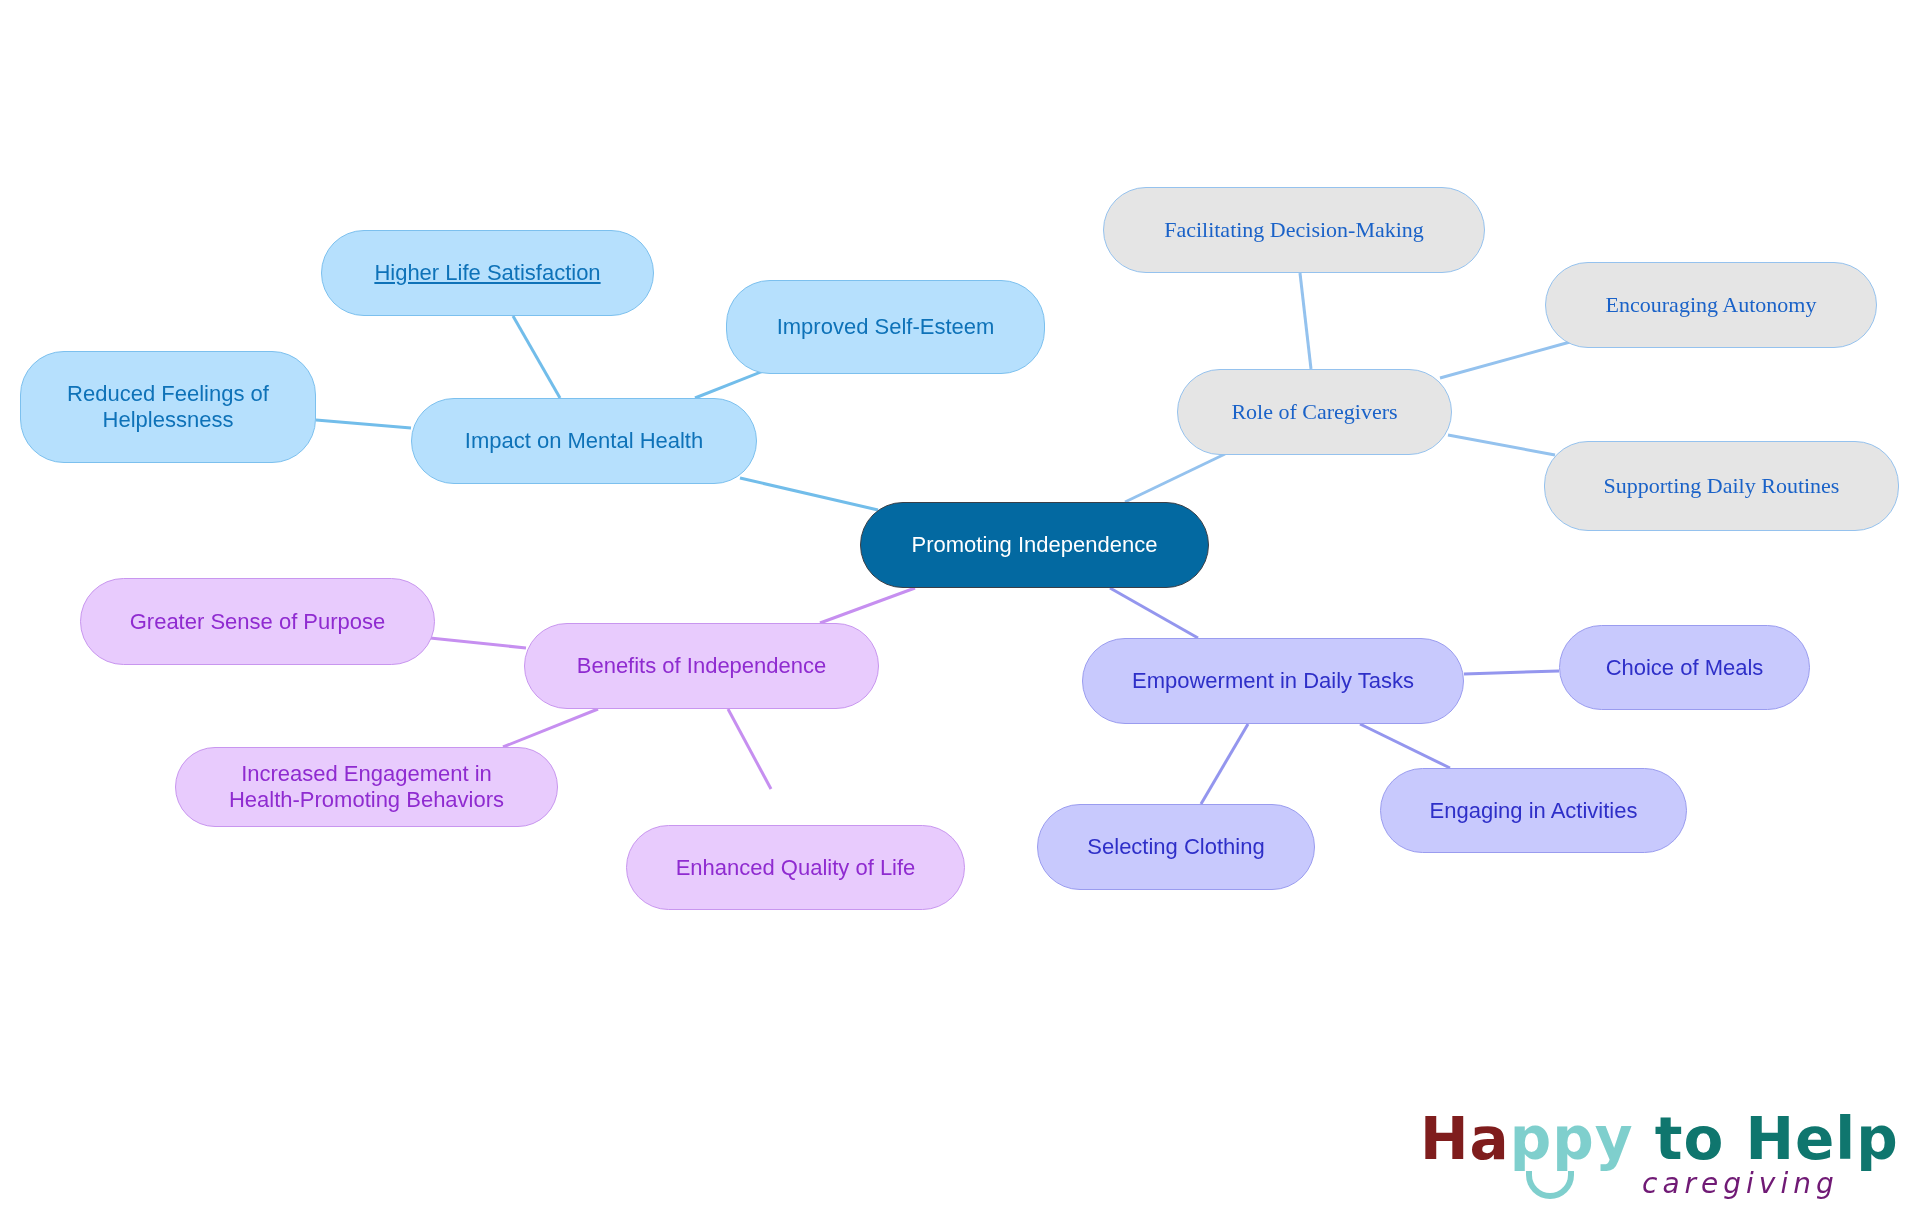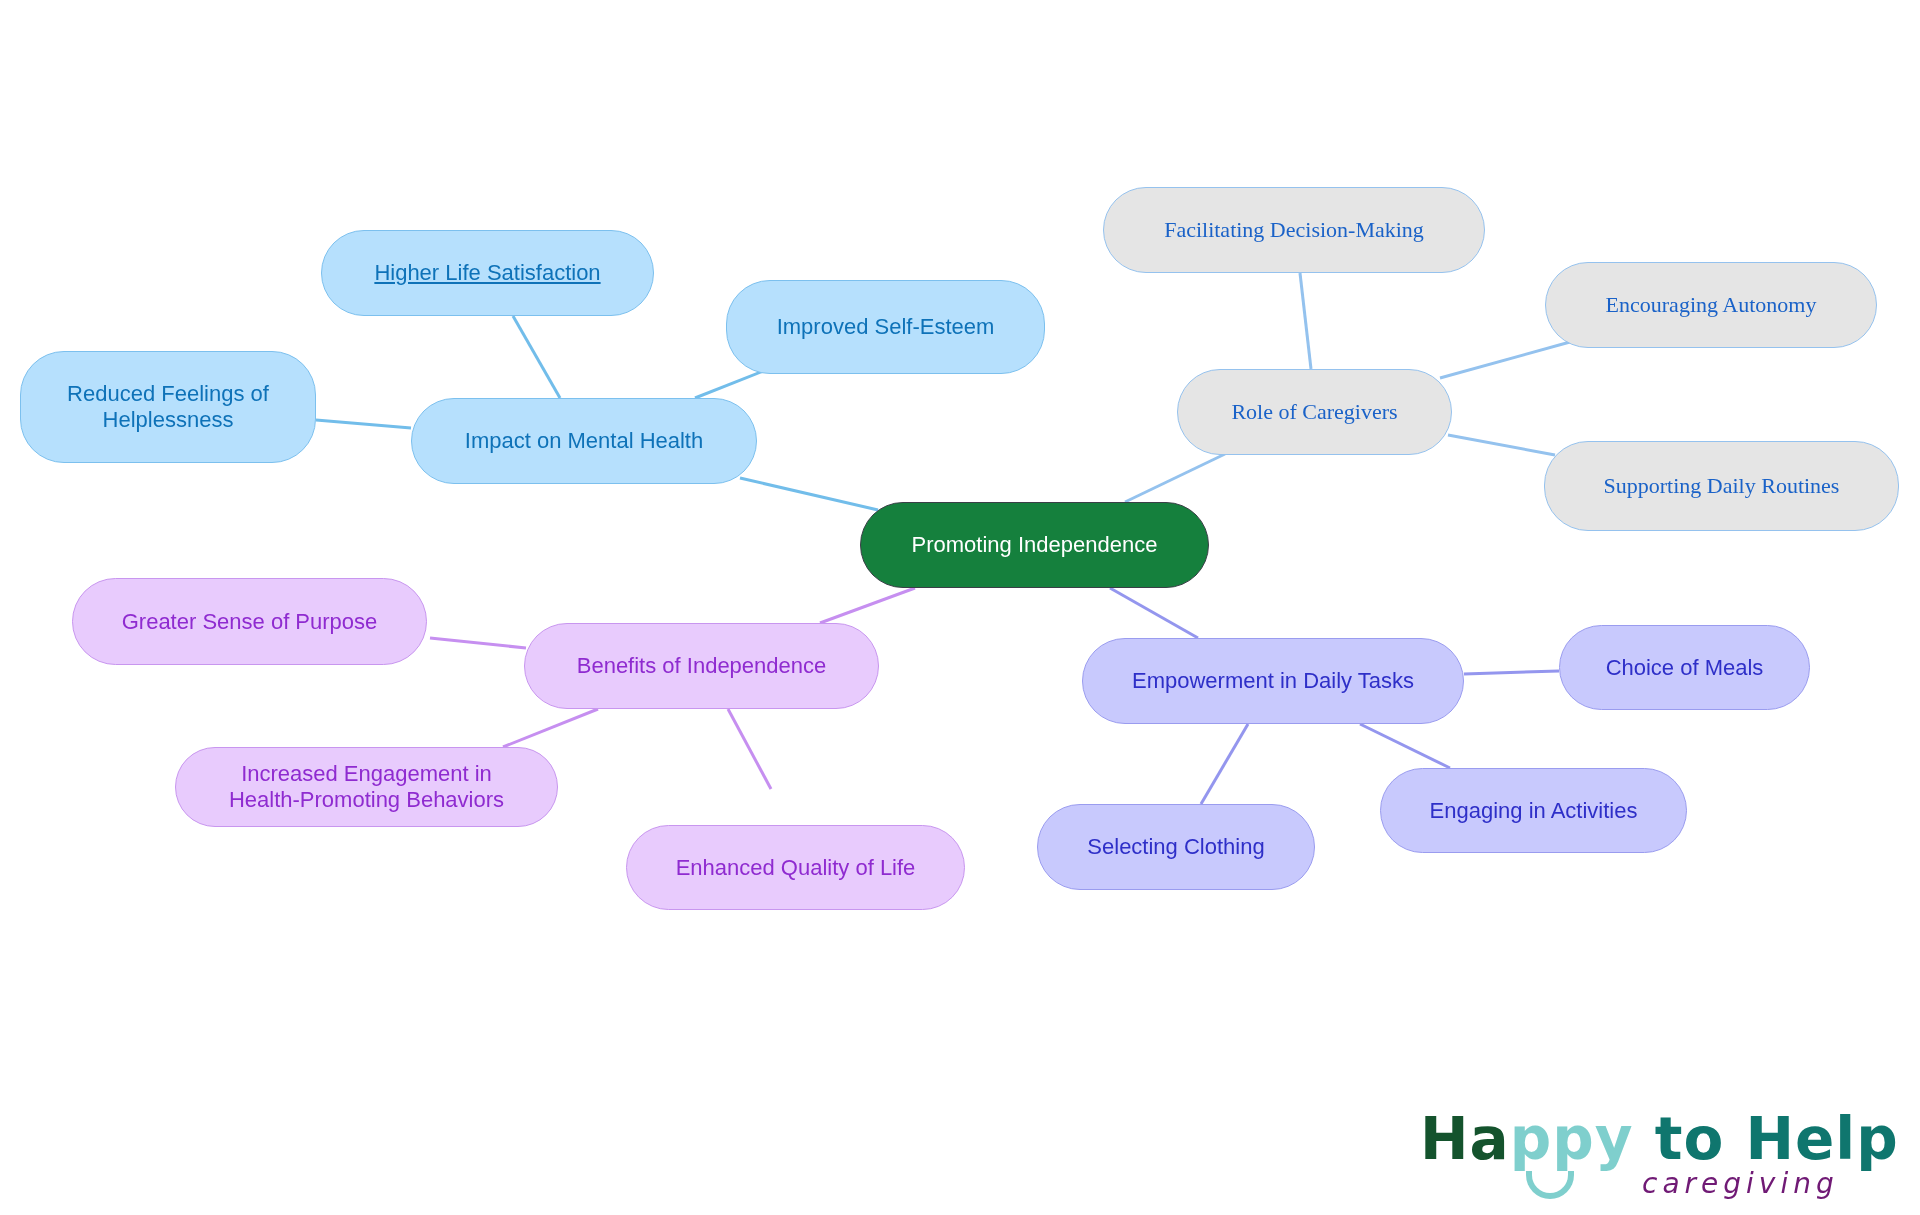--- a/index.html
+++ b/index.html
@@ -3,21 +3,21 @@
 <meta charset="utf-8">
 <style>
   html, body { margin:0; padding:0; background:#ffffff; }
   body { width:1920px; height:1215px; position:relative; overflow:hidden;
          font-family:"Liberation Sans", "DejaVu Sans", sans-serif; }
   #edges { position:absolute; left:0; top:0; width:1920px; height:1215px; }
   .node { position:absolute; box-sizing:border-box; border-radius:44px;
           display:flex; align-items:center; justify-content:center;
           text-align:center; font-size:22px; line-height:26px; padding:0 20px;
           border:1.5px solid; cursor:pointer; }
-  .root { background:#15803d; border-color:#3a3f47; color:#ffffff; }
+  .root { background:#0369a1; border-color:#3a3f47; color:#ffffff; }
   .mh   { background:#b6e0fd; border-color:#7cc0ee; color:#0e72b8; }
   .rc   { background:#e5e5e5; border-color:#95c2ee; color:#1a62c8;font-family:Liberation Serif, serif; }
   .bi   { background:#e8cbfd; border-color:#c896ef; color:#8f2bd0; }
   .ed   { background:#c8c9fd; border-color:#9a9cef; color:#2e2fc8; }
   #logo { position:absolute; left:1420px; top:1105px; width:460px; height:100px; }
   #logo .title { position:absolute; left:0; top:0; font-family:"DejaVu Sans", sans-serif;
                  font-weight:bold; font-size:58px; letter-spacing:1px; white-space:nowrap; }
   #logo .sub { position:absolute; left:222px; top:62px; font-family:"DejaVu Sans", sans-serif;
                font-size:28px; letter-spacing:5px; }
   #logo .smile { position:absolute; left:106px; top:66px; width:36px; height:22px;
@@ -56,28 +56,28 @@
 <div class="node mh" style="left:321px;top:230px;width:333px;height:86px;text-decoration:underline;">Higher Life Satisfaction</div>
 <div class="node mh" style="left:726px;top:280px;width:319px;height:94px;">Improved Self-Esteem</div>
 <div class="node mh" style="left:20px;top:351px;width:296px;height:112px;padding:0 40px;">Reduced Feelings of Helplessness</div>
 
 <div class="node rc" style="left:1177px;top:369px;width:275px;height:86px;">Role of Caregivers</div>
 <div class="node rc" style="left:1103px;top:187px;width:382px;height:86px;">Facilitating Decision-Making</div>
 <div class="node rc" style="left:1545px;top:262px;width:332px;height:86px;">Encouraging Autonomy</div>
 <div class="node rc" style="left:1544px;top:441px;width:355px;height:90px;">Supporting Daily Routines</div>
 
 <div class="node bi" style="left:524px;top:623px;width:355px;height:86px;">Benefits of Independence</div>
-<div class="node bi" style="left:72px;top:578px;width:355px;height:87px;">Greater Sense of Purpose</div>
+<div class="node bi" style="left:80px;top:578px;width:355px;height:87px;">Greater Sense of Purpose</div>
 <div class="node bi" style="left:175px;top:747px;width:383px;height:80px;padding:0 36px;">Increased Engagement in Health-Promoting Behaviors</div>
 <div class="node bi" style="left:626px;top:789px;width:339px;height:85px;margin-top:36px;">Enhanced Quality of Life</div>
 
 <div class="node ed" style="left:1082px;top:638px;width:382px;height:86px;">Empowerment in Daily Tasks</div>
 <div class="node ed" style="left:1559px;top:625px;width:251px;height:85px;">Choice of Meals</div>
 <div class="node ed" style="left:1380px;top:768px;width:307px;height:85px;">Engaging in Activities</div>
 <div class="node ed" style="left:1037px;top:804px;width:278px;height:86px;">Selecting Clothing</div>
 
 <div id="logo">
   <div class="title">
-    <span style="color:#14532d">Ha</span><span style="color:#7fcfcd">ppy</span><span style="color:#0f766e"> to Help</span>
+    <span style="color:#7f1d1d">Ha</span><span style="color:#7fcfcd">ppy</span><span style="color:#0f766e"> to Help</span>
   </div>
   <div class="smile" style="border-color:#7fcfcd;"></div>
   <div class="sub" style="color:#701a75;font-style:italic;">caregiving</div>
 </div>
 
 </body></html>

